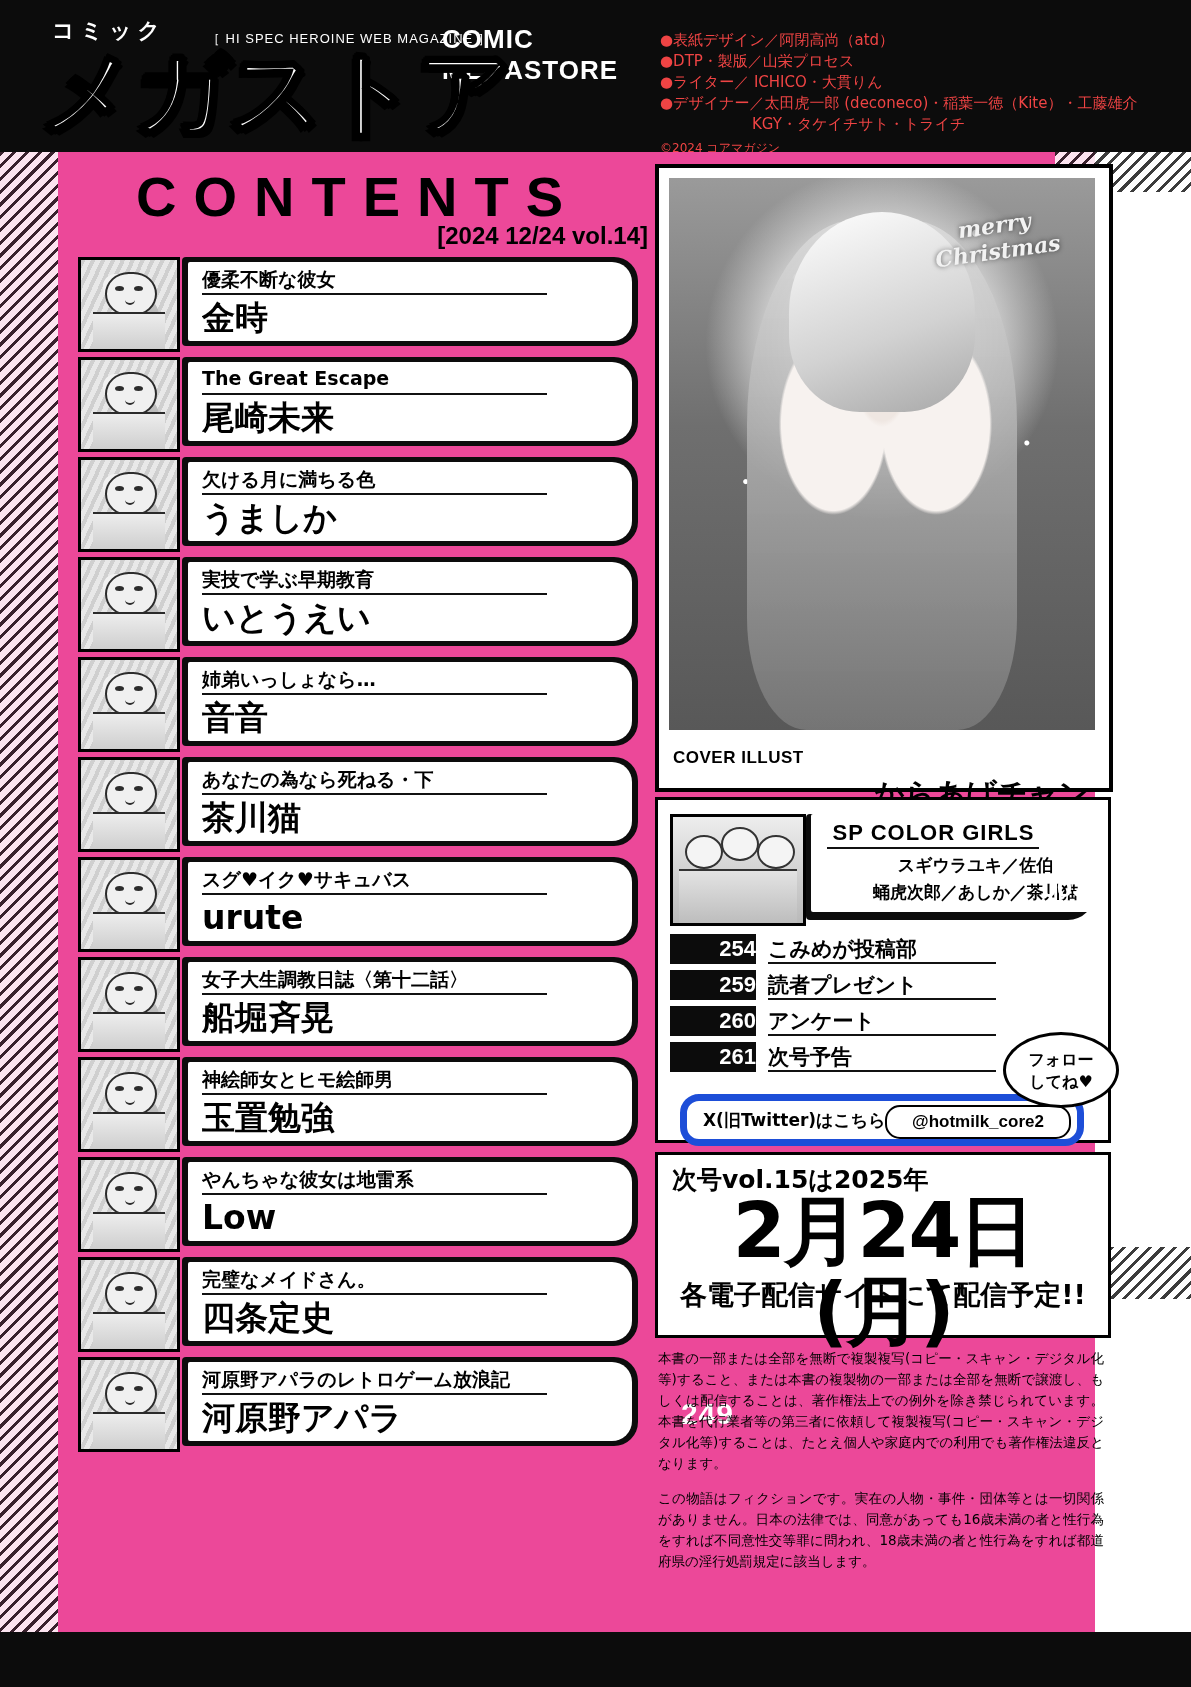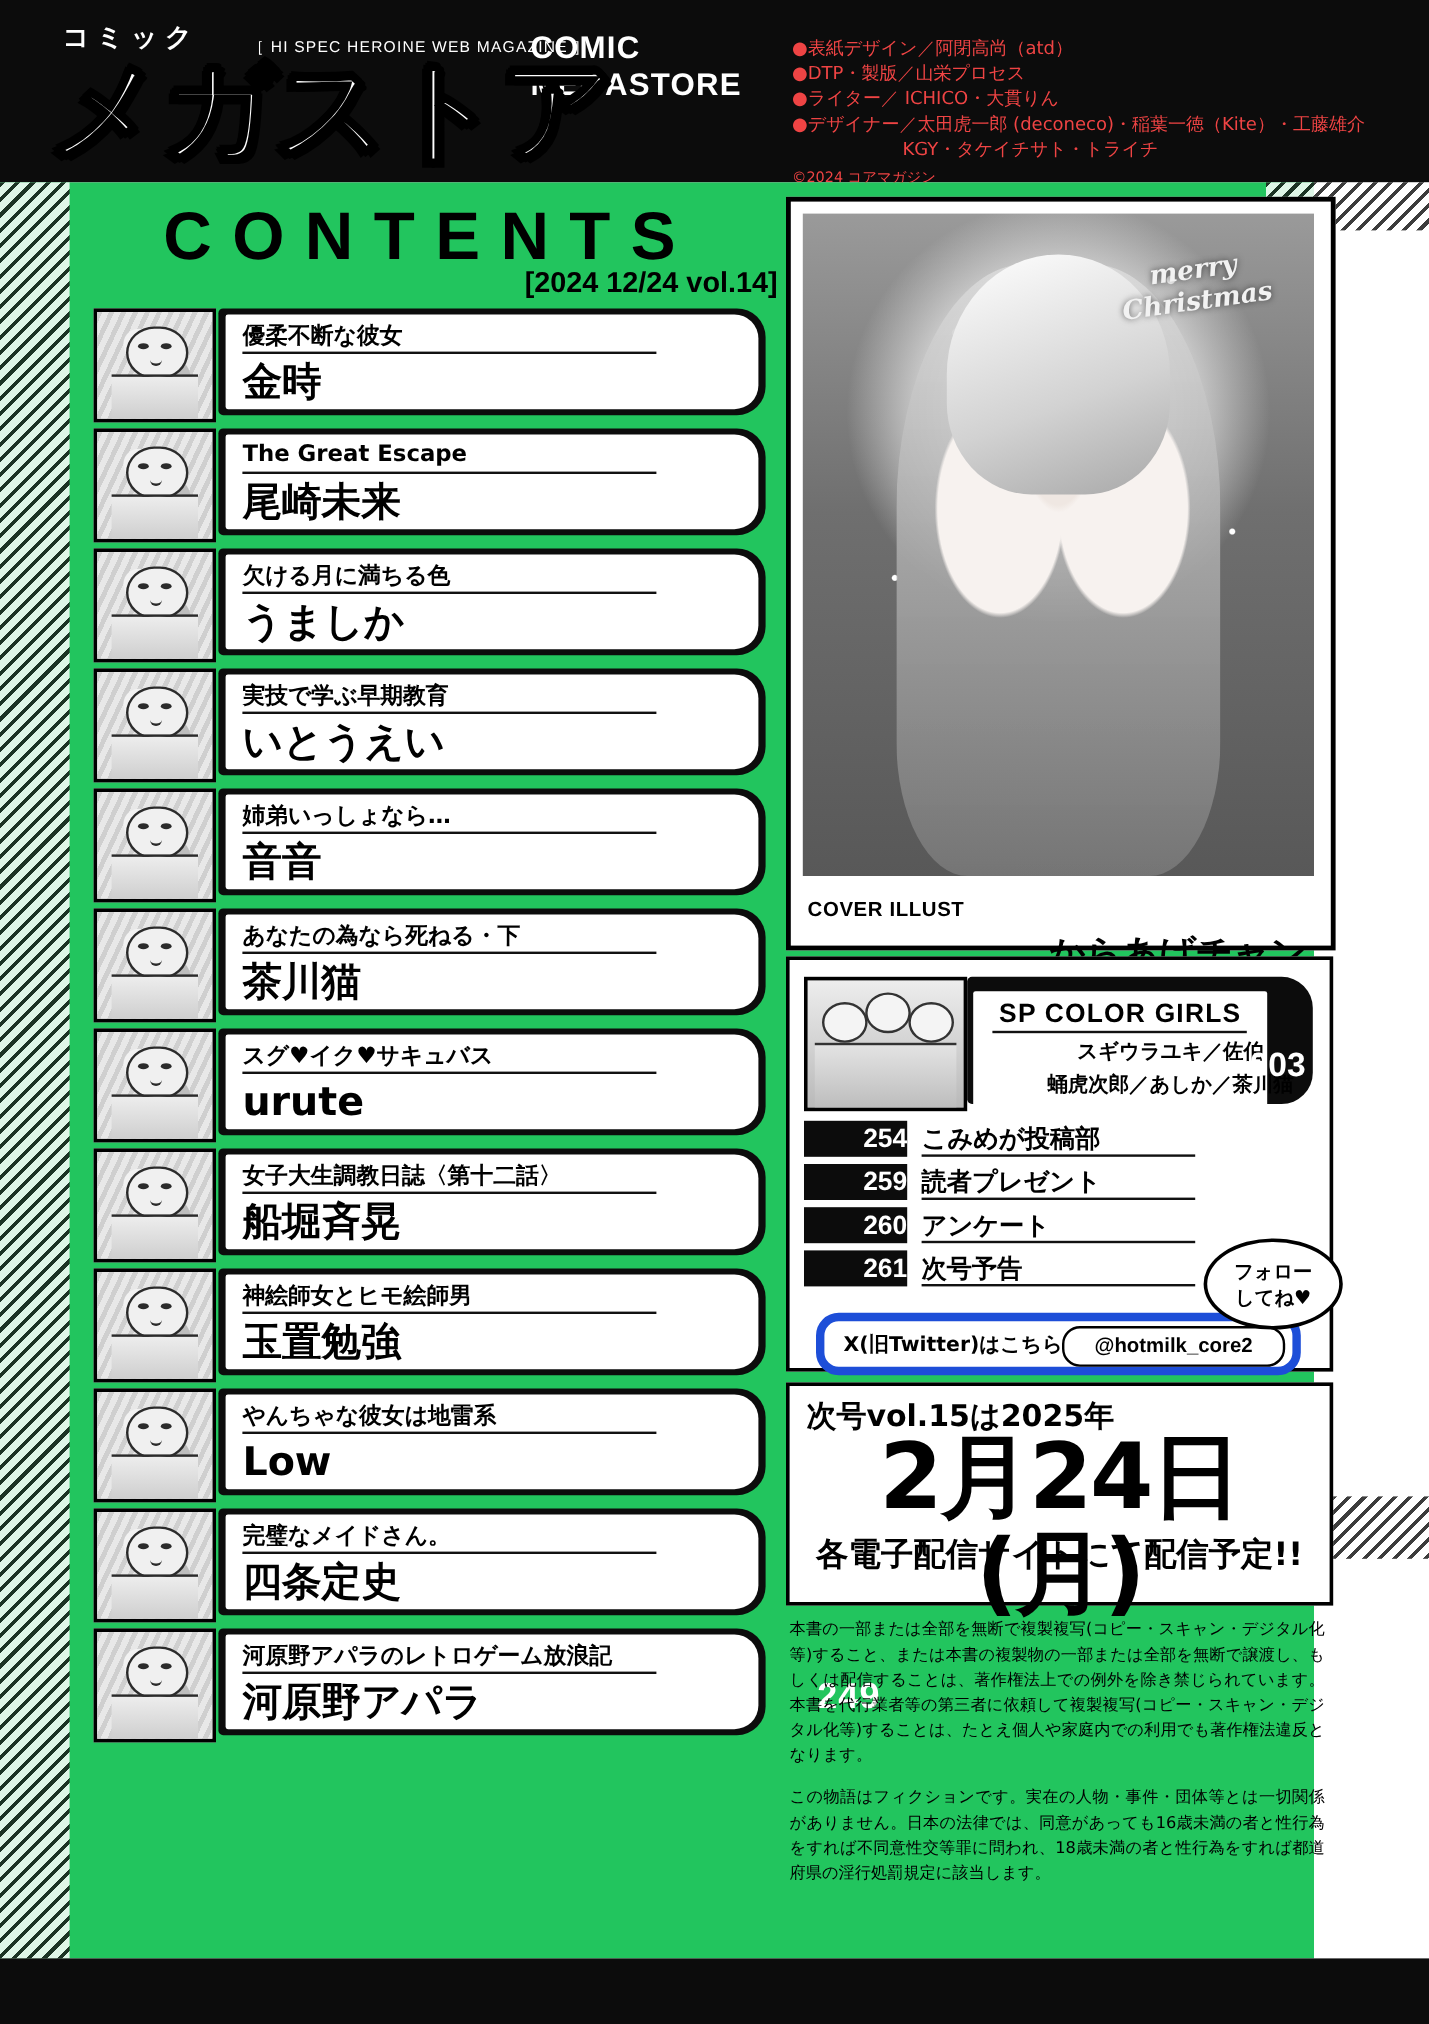--- a/index.html
+++ b/index.html
@@ -40,21 +40,21 @@
   }
   .credits{
     position:absolute;left:660px;top:30px;width:510px;color:#ef4444;font-size:15px;line-height:21px;
     font-family:"DejaVu Sans",sans-serif;
   }
   .credits div{white-space:nowrap;}
   .credits .indent{padding-left:92px;}
   .credits .copy{font-size:12px;margin-top:3px;}
 
   
-  .page{position:absolute;left:0;top:152px;width:1095px;height:1480px;background:#22c55e;}
+  .page{position:absolute;left:0;top:152px;width:1095px;height:1480px;background:#ec4899;}
   .hatch-left{
     position:absolute;left:0;top:0;width:58px;height:1480px;
     background:repeating-linear-gradient(135deg,#1a1a1a 0px,#1a1a1a 3px,#ffffff 3px,#ffffff 9px);
     opacity:.85;
   }
   .hatch-topright{
     position:absolute;left:1055px;top:0;width:136px;height:40px;
     background:repeating-linear-gradient(135deg,#1a1a1a 0px,#1a1a1a 3px,#ffffff 3px,#ffffff 9px);
     opacity:.85;
   }
@@ -185,21 +185,21 @@
   }
   .sp-thumb .g{position:absolute;border:2px solid #333;border-radius:50%;background:#f4f4f4;}
   .sp-thumb .g1{left:12px;top:18px;width:34px;height:30px;}
   .sp-thumb .g2{left:48px;top:10px;width:34px;height:30px;}
   .sp-thumb .g3{left:84px;top:18px;width:34px;height:30px;}
   .sp-thumb .b{position:absolute;left:6px;top:52px;width:118px;height:52px;background:linear-gradient(180deg,#e3e3e3,#bdbdbd);border-top:2px solid #333;}
   .sp-panel{
     position:absolute;left:136px;top:0;width:288px;height:106px;
     background:#0c0c0c;border-radius:4px 26px 26px 4px;
   }
-  .sp-panel-in{position:absolute;left:5px;top:12px;width:245px;height:98px;background:#fff;border-radius:2px;}
+  .sp-panel-in{position:absolute;left:5px;top:0;width:245px;height:98px;background:#fff;border-radius:2px;padding-left:40px;}
   .sp-title{position:absolute;left:0;top:6px;width:245px;text-align:center;font-size:22px;font-weight:bold;letter-spacing:1px;}
   .sp-rule{position:absolute;left:16px;top:33px;width:212px;height:2px;background:#111;}
   .sp-names{position:absolute;left:0;top:38px;width:245px;text-align:center;font-size:17px;font-weight:bold;line-height:27px;font-family:"DejaVu Sans",sans-serif;margin-left:42px;}
   .sp-page{position:absolute;right:6px;top:58px;font-size:28px;font-weight:bold;color:#fff;}
 
   .mini{position:absolute;left:12px;width:424px;height:32px;}
   .mini .num-box{
     position:absolute;left:0;top:0;width:86px;height:30px;background:#0c0c0c;color:#fff;
     font-size:22px;font-weight:bold;text-align:right;line-height:30px;
   }

